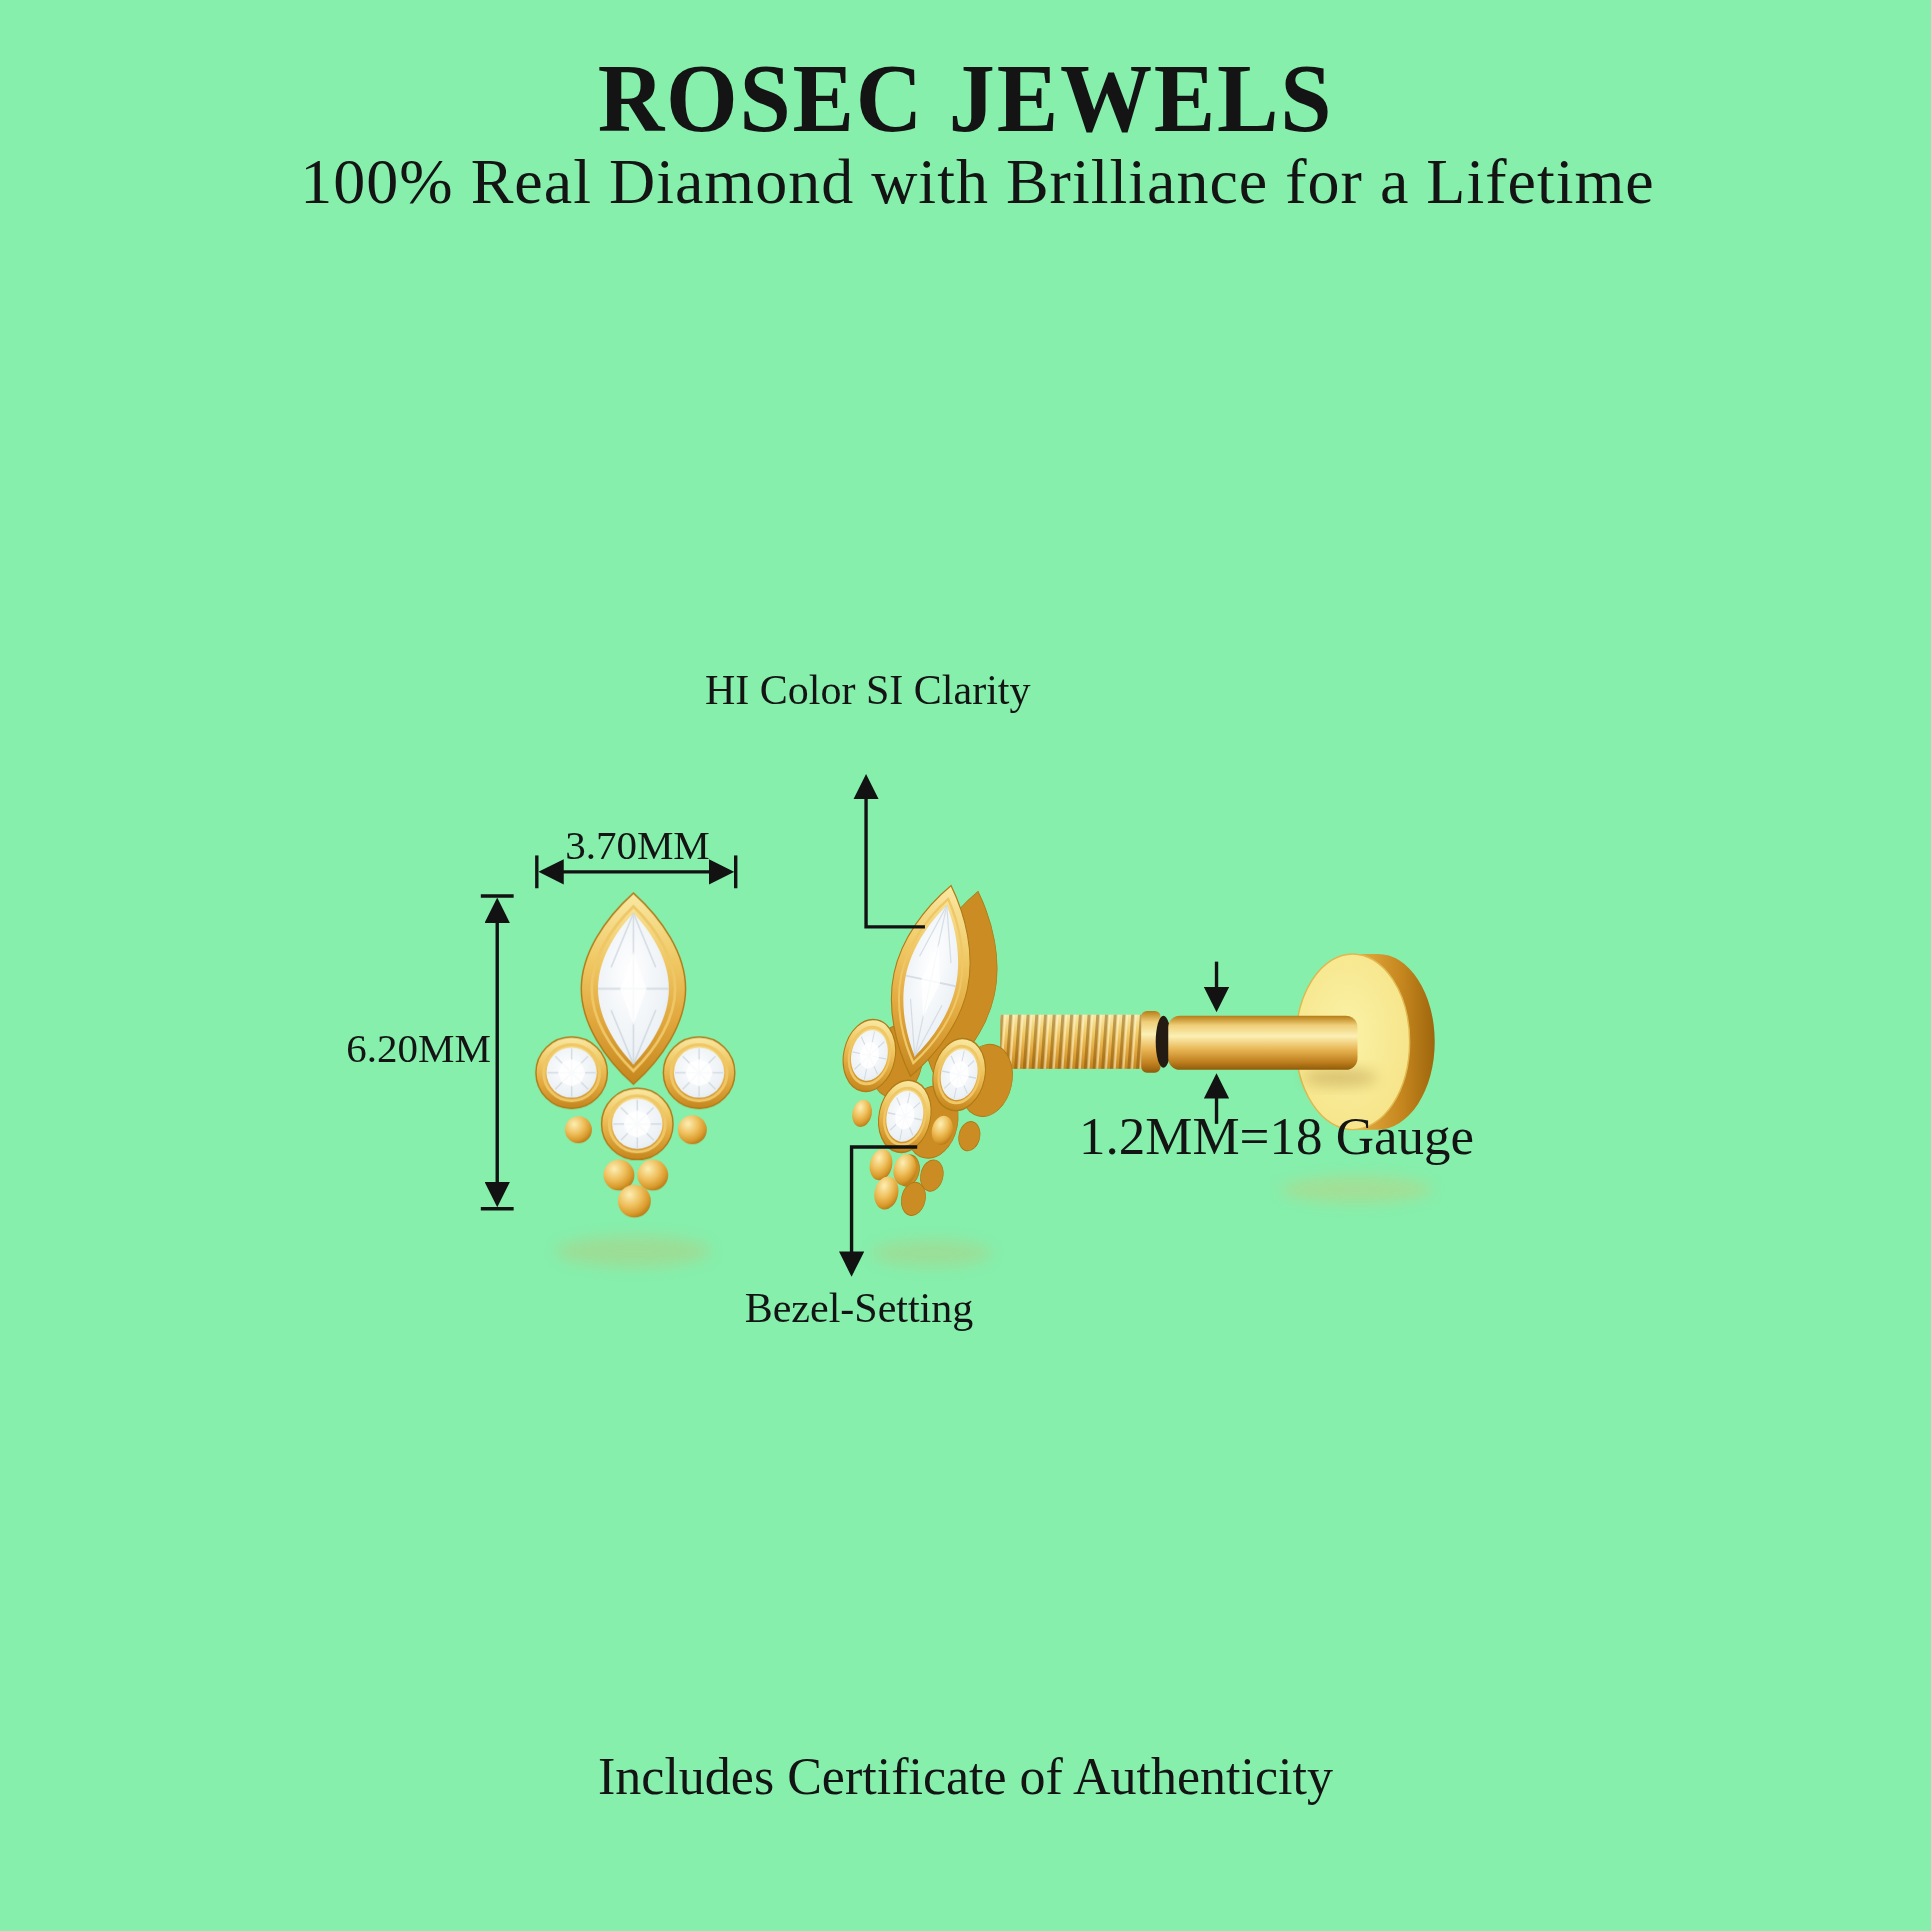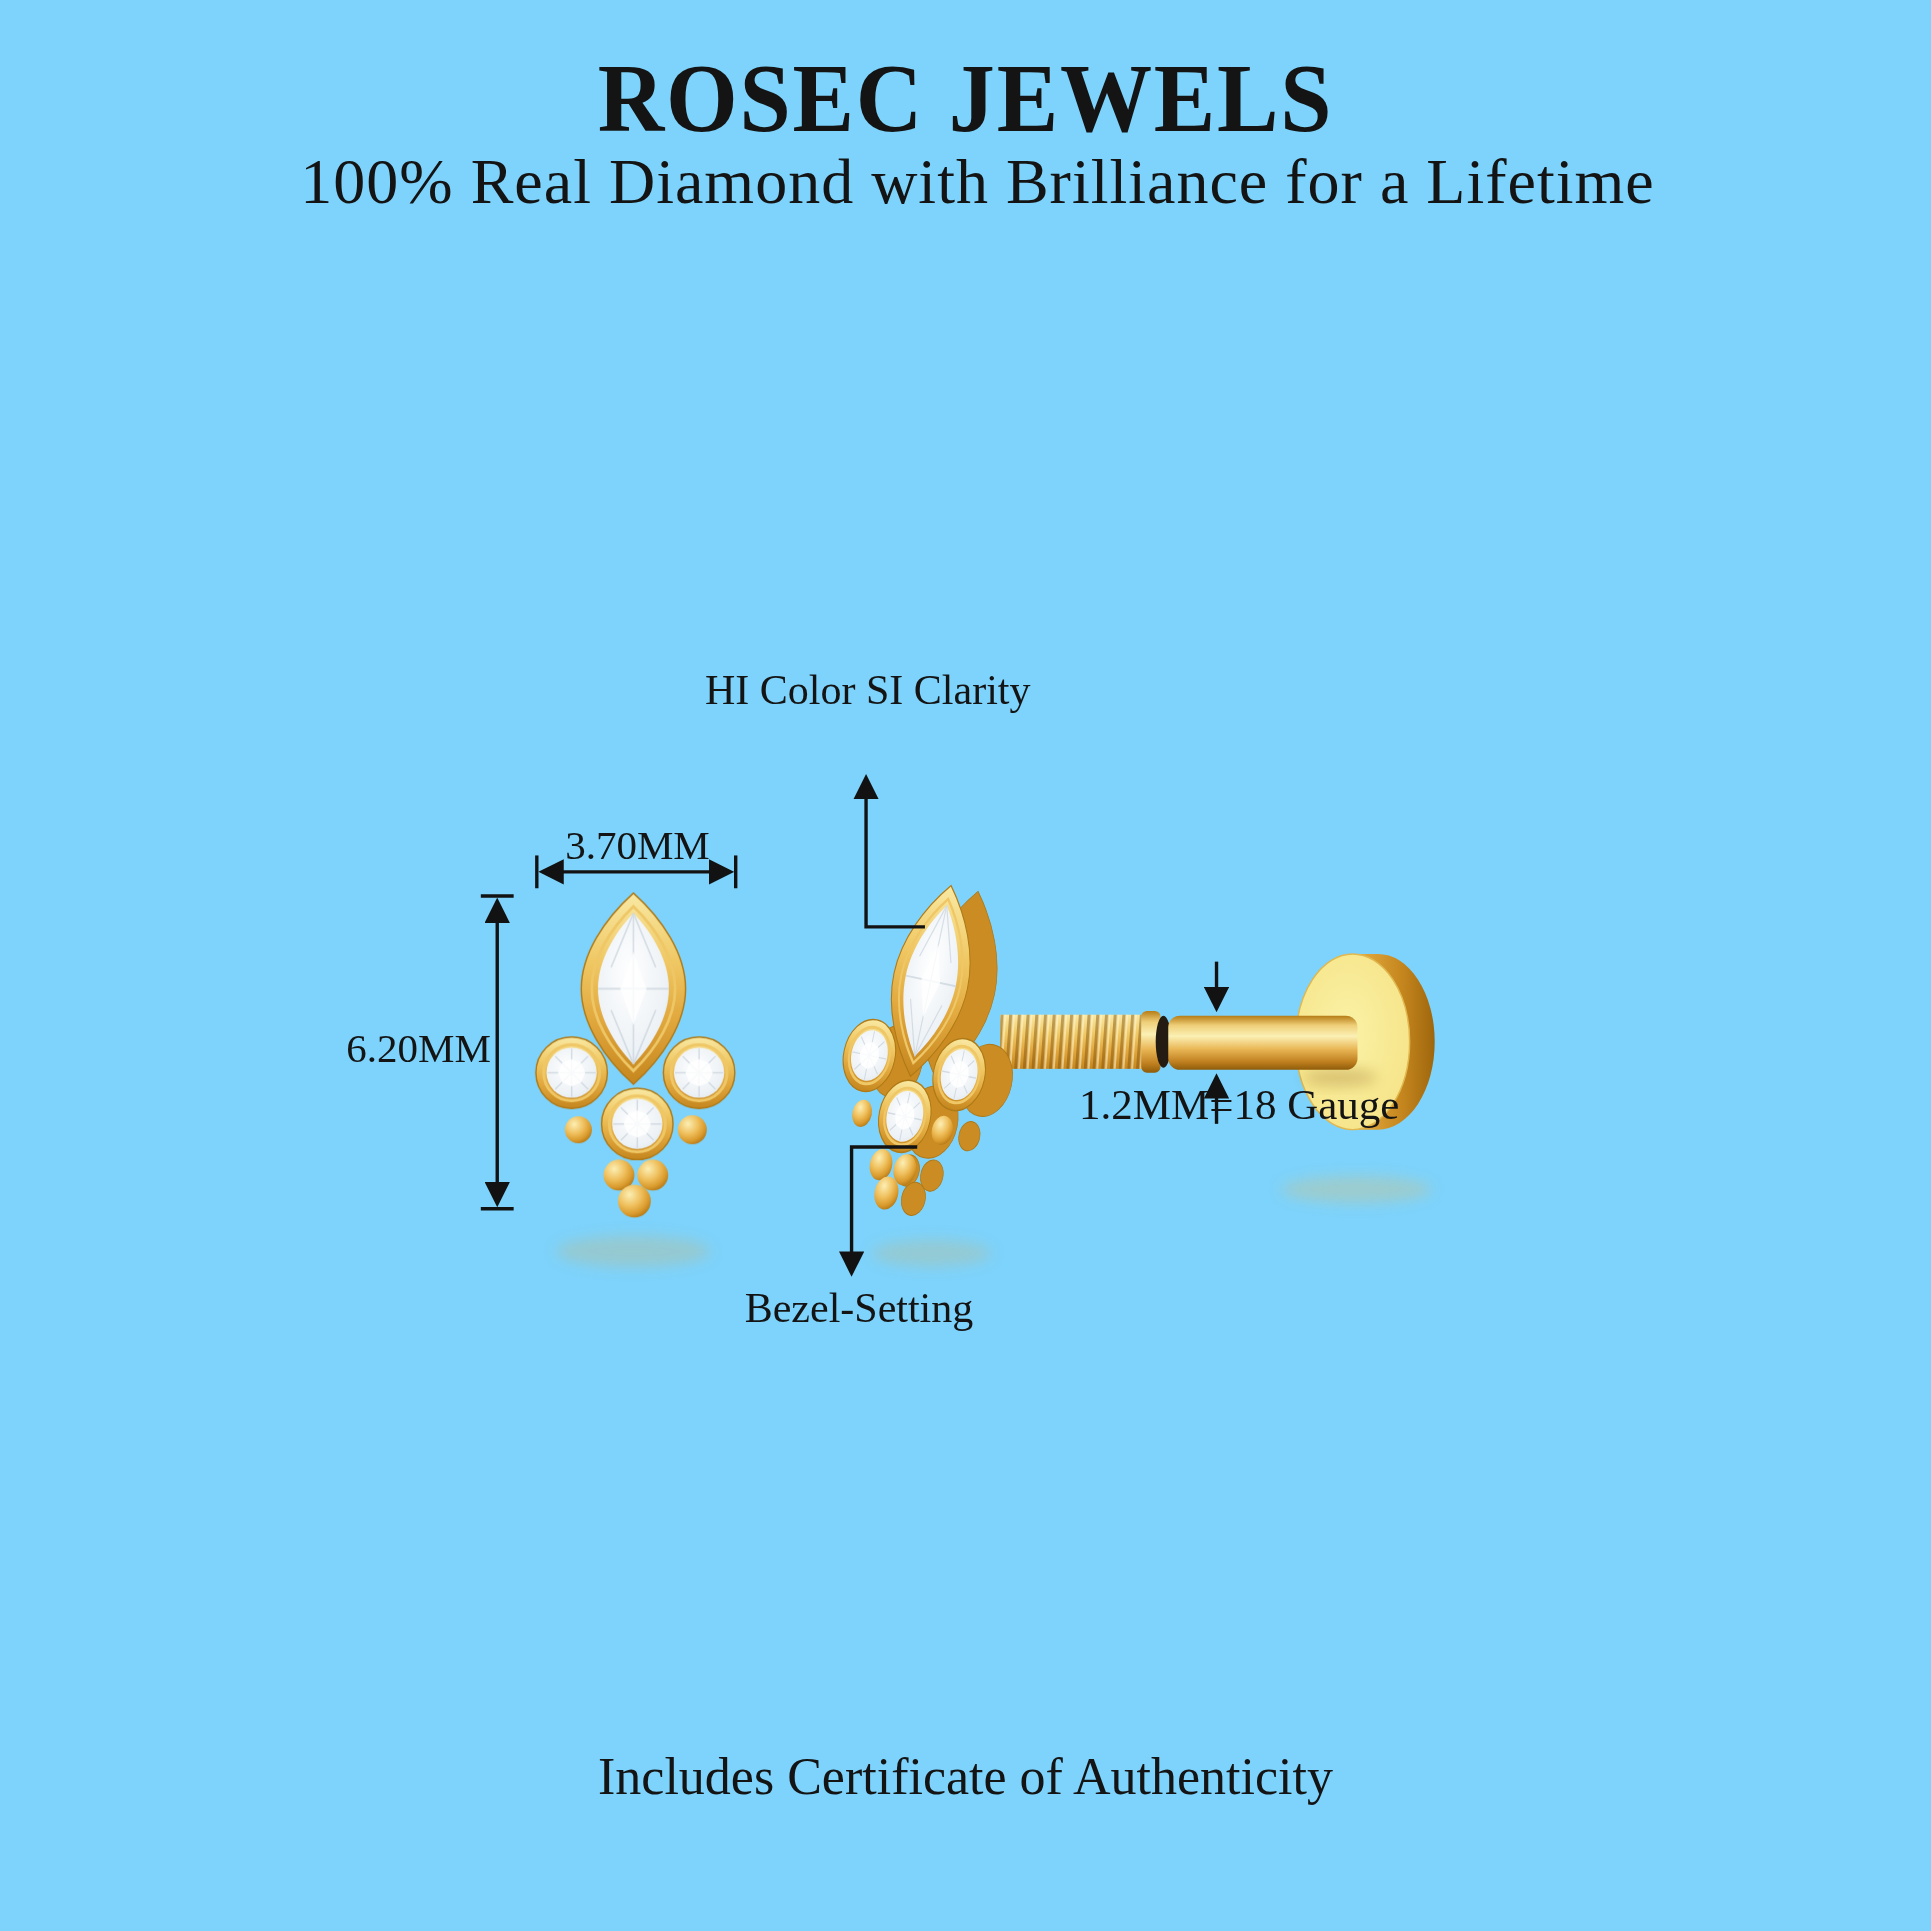--- a/index.html
+++ b/index.html
@@ -1,28 +1,28 @@
 <!DOCTYPE html>
 <html><head>
 <meta charset="utf-8">
 <style>
   html,body{margin:0;padding:0;background:#fff;}
-  .canvas{position:relative;width:1931px;height:1931px;background:#7dd3fc;overflow:hidden;
+  .canvas{position:relative;width:1931px;height:1931px;background:#86efac;overflow:hidden;
           font-family:"Liberation Serif","DejaVu Serif",serif;color:#141414;}
   .abs{position:absolute;}
   #diagram-svg{position:absolute;left:0;top:0;width:1931px;height:1931px;}
   .brand-title{left:0;top:42px;width:100%;text-align:center;font-size:98px;font-weight:700;
                letter-spacing:1.9px;transform:scaleX(0.94);white-space:nowrap;}
   .brand-tagline{left:0;top:145px;width:100%;text-align:center;font-size:64px;font-weight:500;
                  letter-spacing:1px;white-space:nowrap;padding-left:12px;}
   .label{font-size:42px;line-height:49px;white-space:nowrap;}
   .stone-ann{left:705px;top:666px;}
   .width-label{left:539px;top:821px;width:197px;text-align:center;font-size:41px;}
   .height-label{left:261px;top:1024px;width:230px;text-align:right;font-size:41px;}
-  .gauge-label{left:1079px;top:1080px;font-size:43px;}
+  .gauge-label{left:1079px;top:1112px;font-size:53px;}
   .bezel-label{left:714px;top:1284px;width:290px;text-align:center;}
   .footer-note{left:0;top:1719px;width:100%;text-align:center;font-size:52px;font-weight:500;
                white-space:nowrap;margin-top:28px;}
 </style>
 </head>
 <body>
 
 <div class="canvas">
 
   <div class="abs brand-title">ROSEC JEWELS</div>

